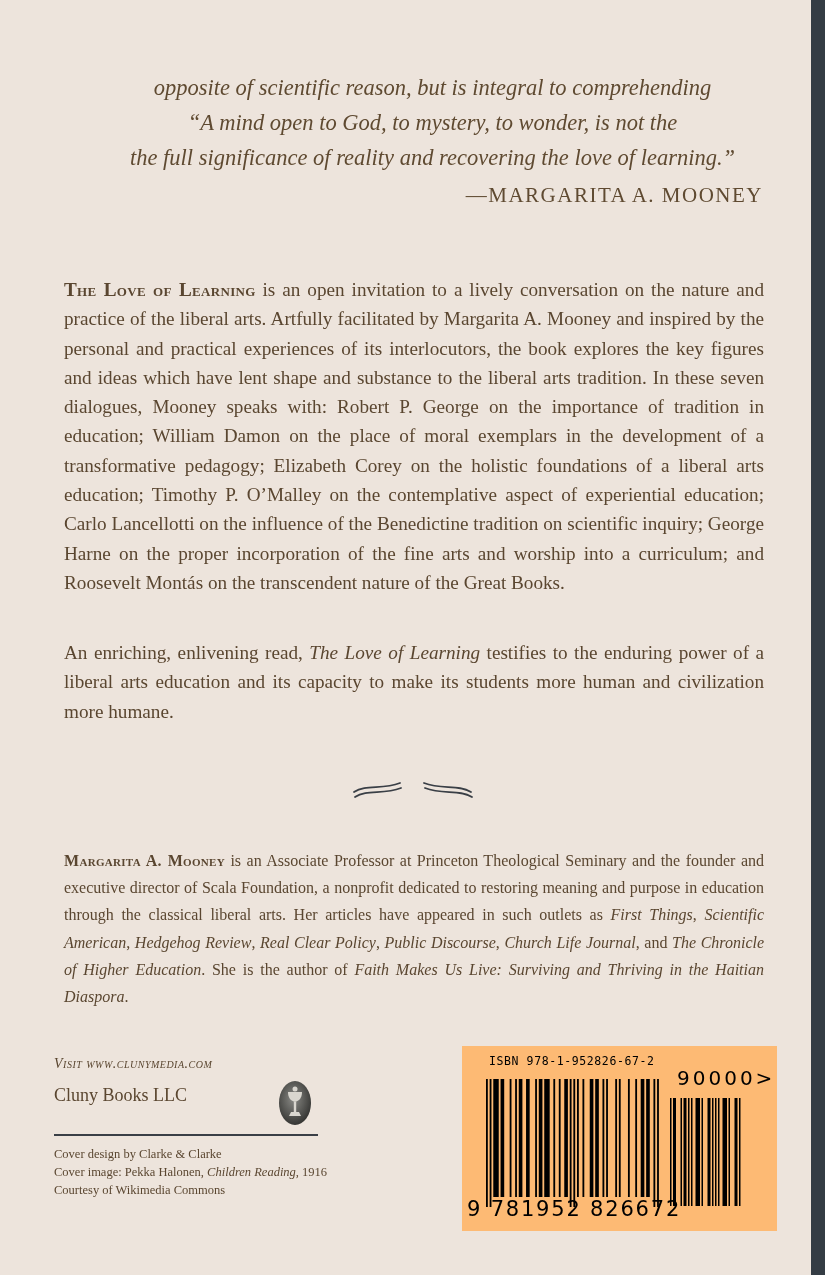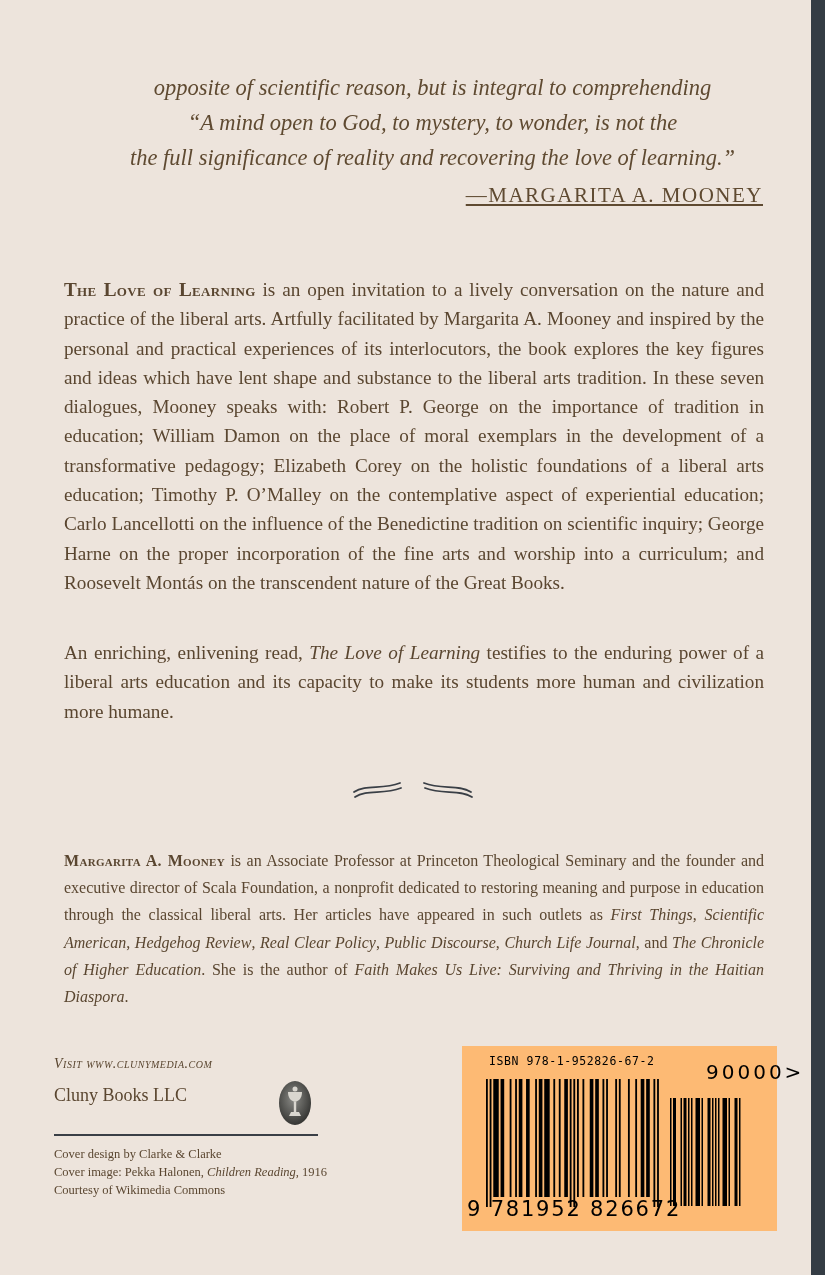--- a/index.html
+++ b/index.html
@@ -14,21 +14,21 @@
     background: #343c44;
   }
   .quote {
     position: absolute; left: 90px; top: 70px; width: 685px;
     font-style: italic; font-size: 22.5px; line-height: 35px;
     text-align: center; color: #5f4a31;
   }
   .quote .qline { display: block; white-space: nowrap; }
   .attribution {
     position: absolute; right: 62px; top: 183px;
-    font-size: 21px; letter-spacing: 1.5px; color: #5f4a31; text-decoration: underline;
+    font-size: 21px; letter-spacing: 1.5px; color: #5f4a31;
   }
   .para {
     position: absolute; left: 64px; width: 700px;
     font-size: 19.2px; line-height: 29.3px; text-align: justify;
     color: #5a4630;
   }
   .p1 { top: 275px; }
   .p2 { top: 638px; }
   .p3 { top: 847px; font-size: 16px; line-height: 27.2px; }
   .sc { font-variant: small-caps; font-weight: bold; letter-spacing: 0.3px; }
@@ -57,22 +57,22 @@
   .barcode-box {
     position: absolute; left: 462px; top: 1046px; width: 315px; height: 185px;
     background: #fdba74;
   }
   .isbn-text {
     position: absolute; left: 27px; top: 8px;
     font-family: "DejaVu Sans Mono", monospace; font-size: 11.5px;
     letter-spacing: 0.6px; color: #000;
   }
   .addon-text {
-    position: absolute; left: 215px; top: 14px;
-    font-family: "DejaVu Sans", sans-serif; font-size: 20px; letter-spacing: 3px; color: #000; margin-left: 29px;
+    position: absolute; left: 215px; top: 20px;
+    font-family: "DejaVu Sans", sans-serif; font-size: 20px; letter-spacing: 3px; color: #000;
   }
   .ean-digits {
     position: absolute; left: 5px; top: 151px;
     font-family: "DejaVu Sans", sans-serif; font-size: 21px; color: #000;
     letter-spacing: 1.8px; background: transparent;
   }
   #barcode-svg { position: absolute; left: 0; top: 0; }
 </style>
 </head>
 <body>

